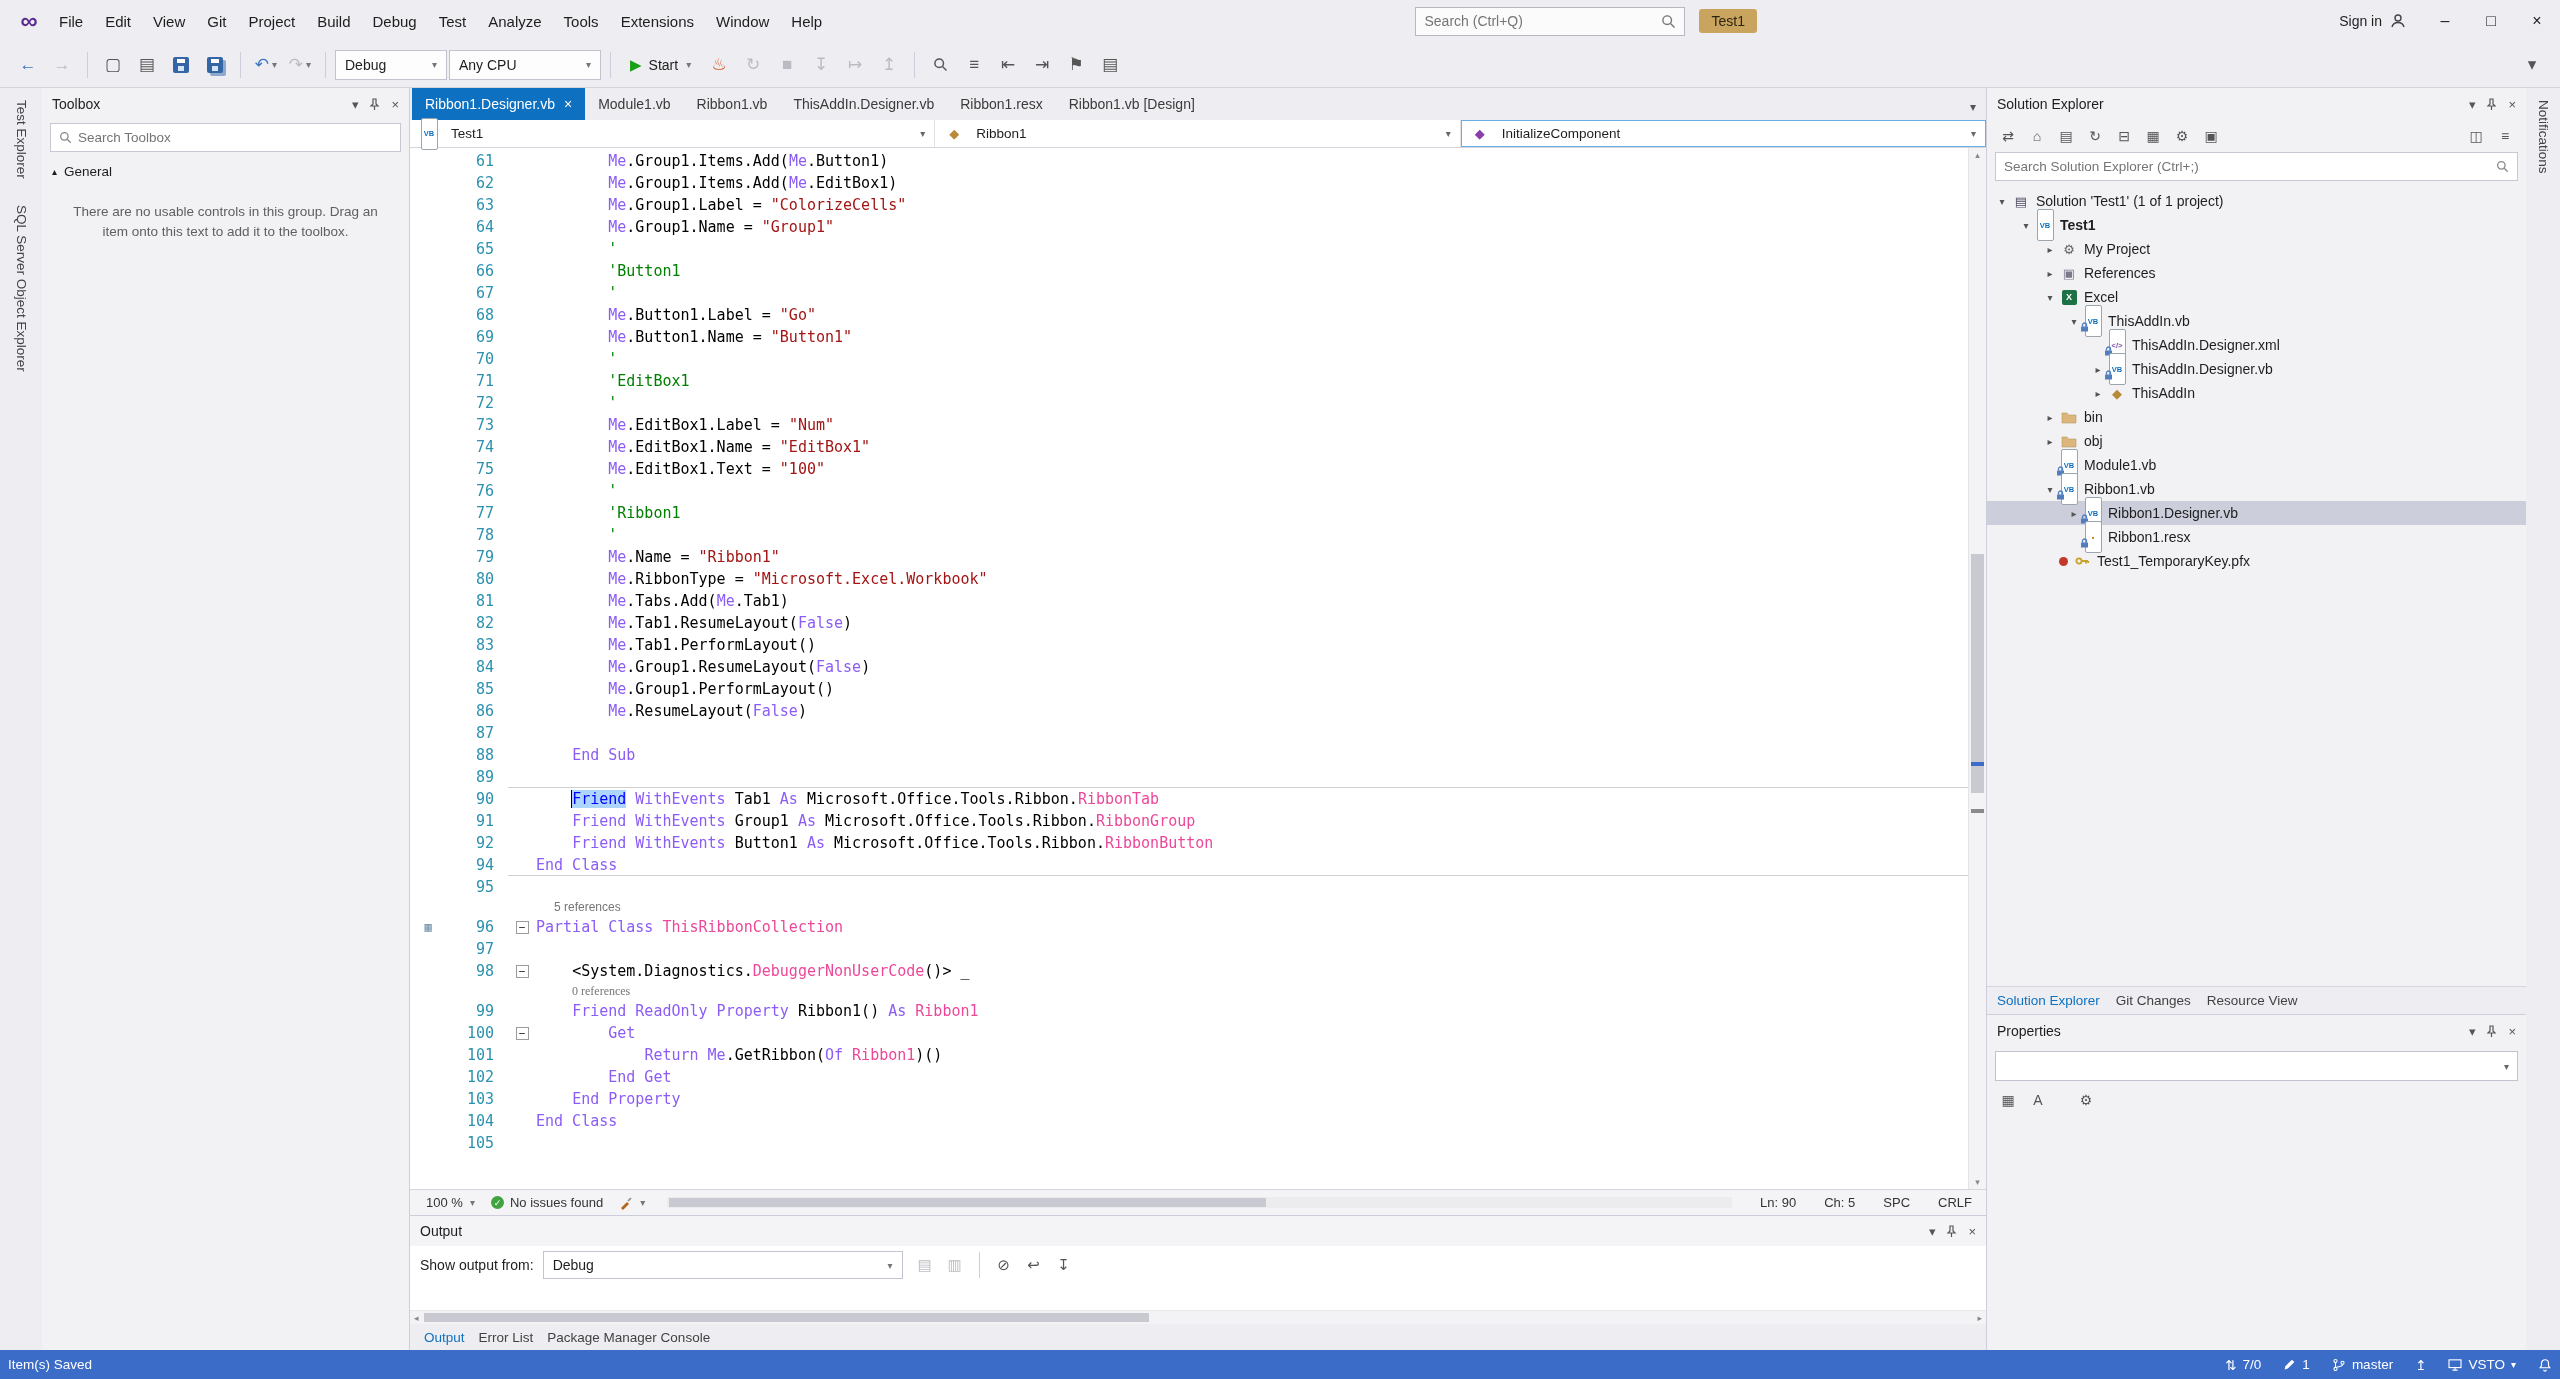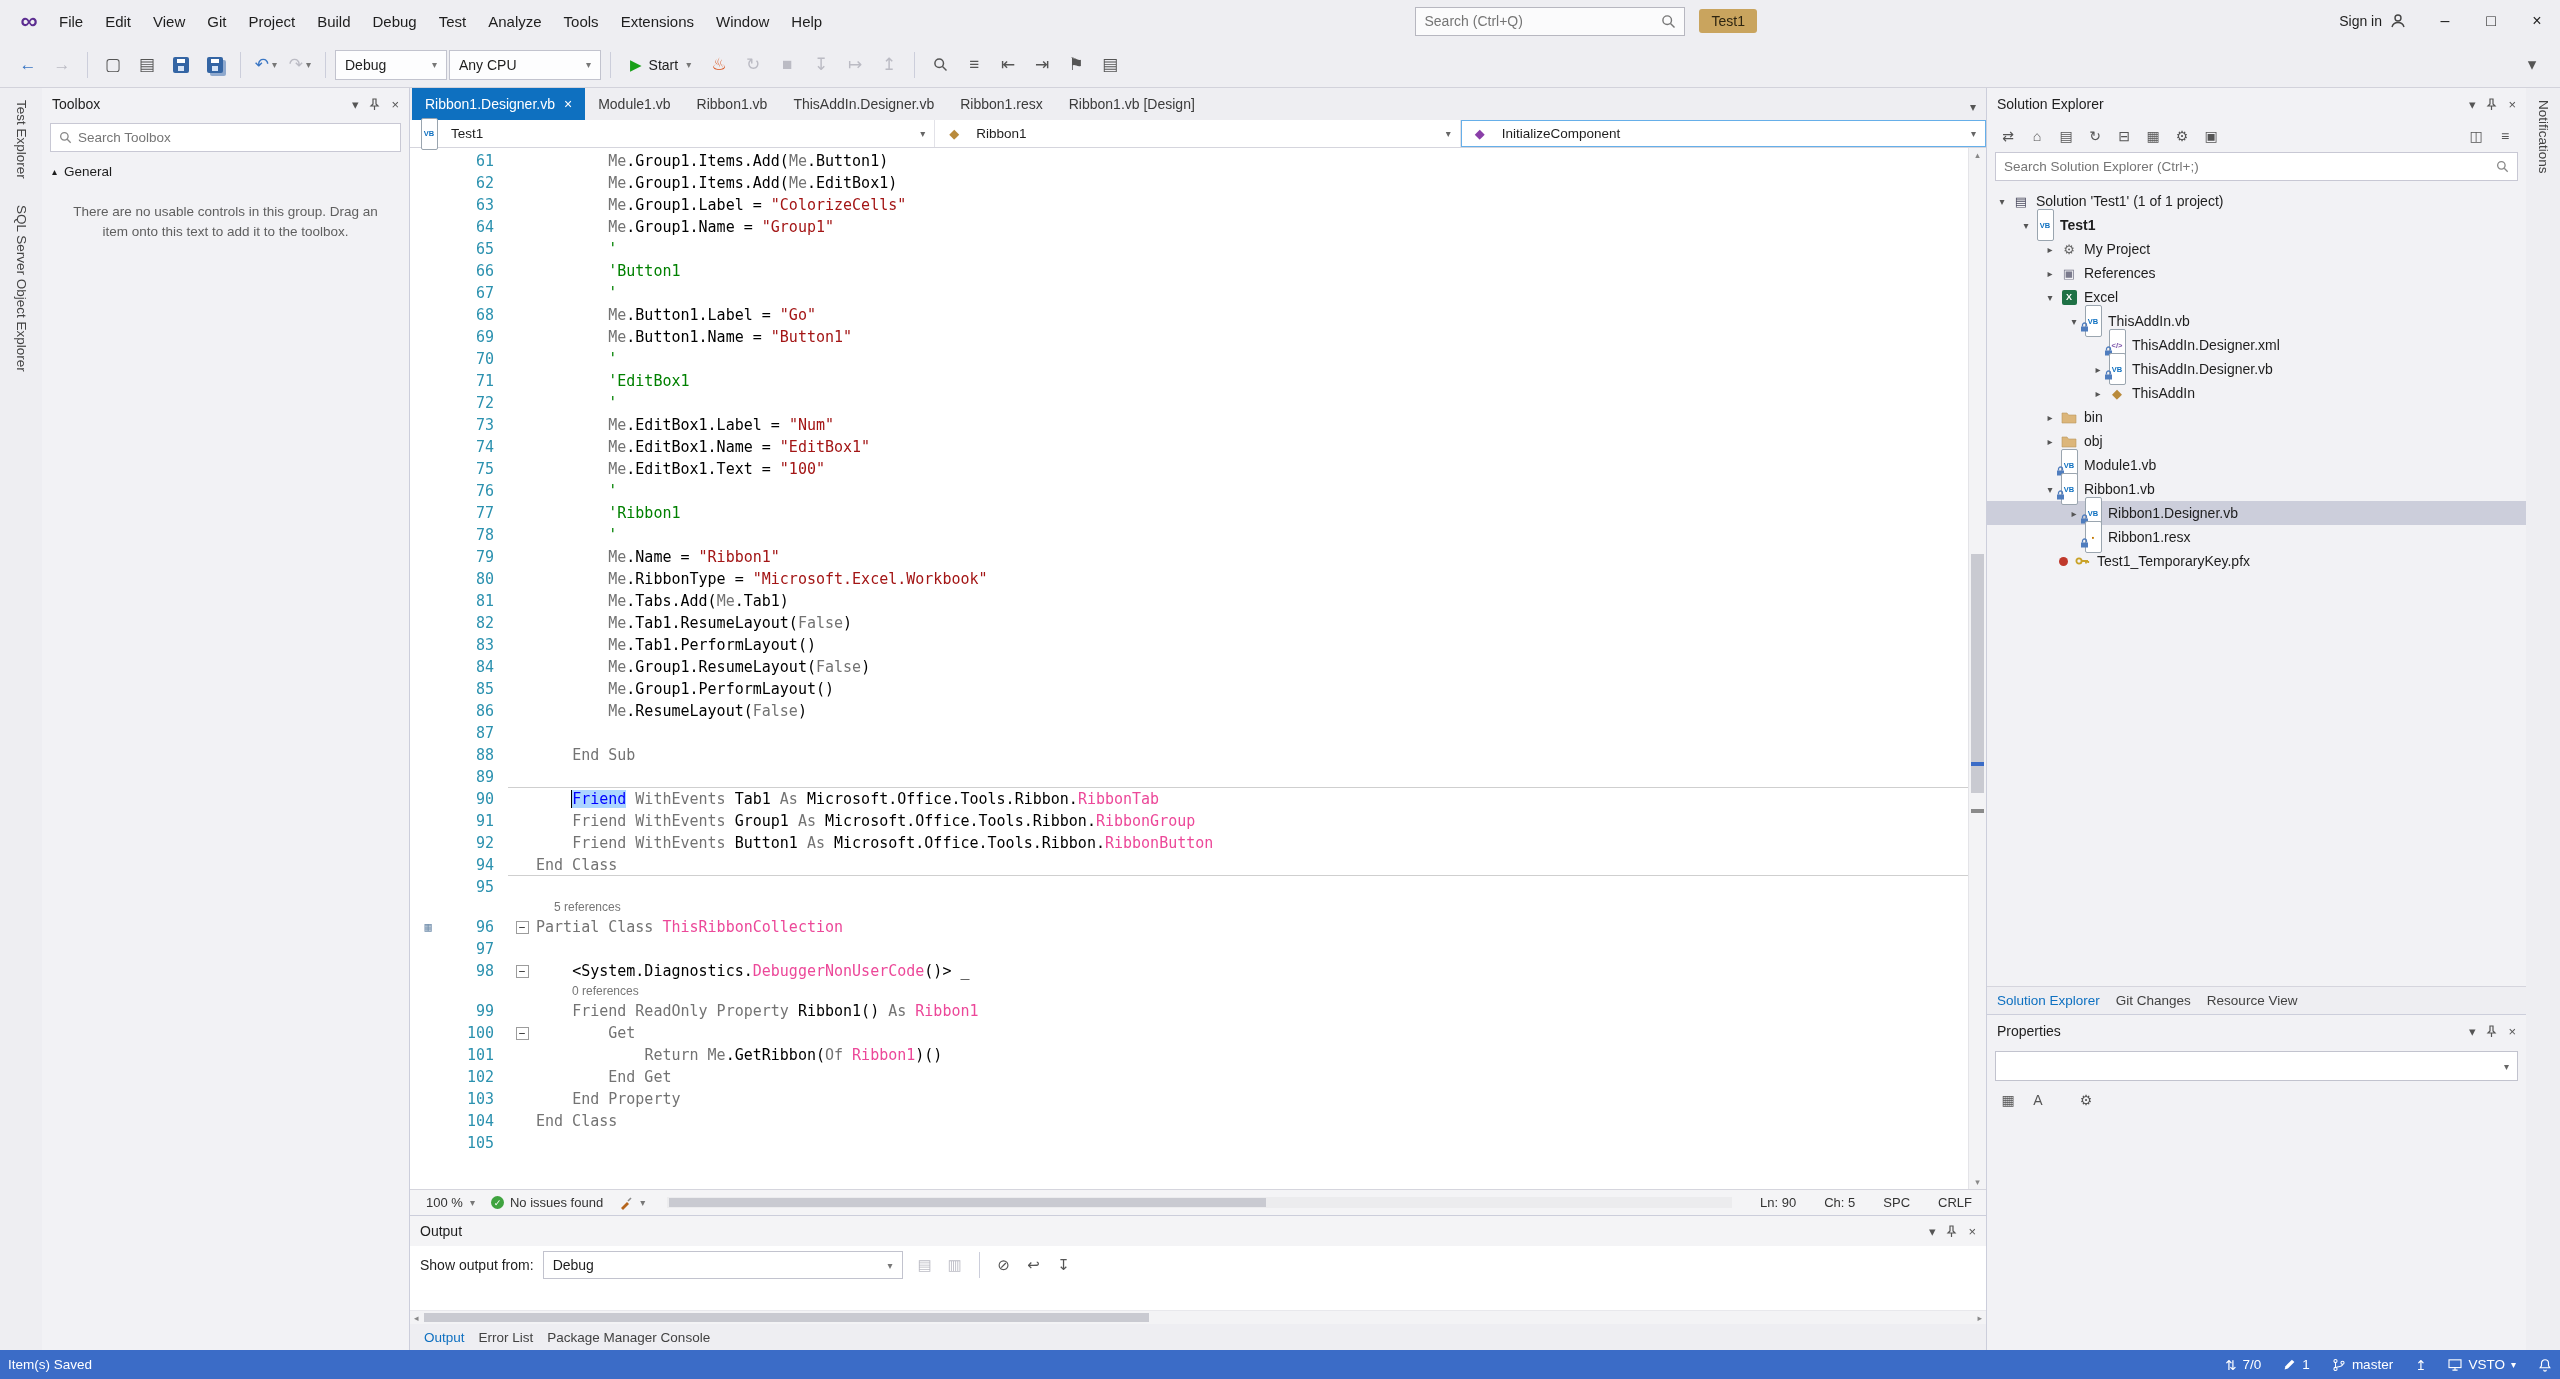--- a/index.html
+++ b/index.html
@@ -73,21 +73,21 @@
   .code-wrap { flex:1; display:flex; min-height:0; position:relative; }
   .code-lines { flex:1; overflow:hidden; padding-top:2px; }
   .crow { display:flex; height:22px; line-height:22px; font-family:"DejaVu Sans Mono", monospace; font-size:15px; }
   .g-ico { width:36px; flex:none; display:flex; align-items:center; justify-content:center; font-size:12px; color:#7591AE; }
   .g-num { width:62px; flex:none; text-align:right; padding-right:14px; color:#2B91AF; }
   .g-right { flex:1; display:flex; min-width:0; }
   .g-right.sepb { border-bottom:1px solid #CFCFCF; }
   .g-fold { width:28px; flex:none; display:flex; align-items:center; justify-content:center; }
   .foldbox { width:13px; height:13px; border:1px solid #9C9C9C; background:#fff; color:#333; font-size:11px; line-height:11px; display:flex; align-items:center; justify-content:center; }
   .c-text { white-space:pre; color:#000; }
-  .tok-k { color:#737373;text-align:center; }
+  .tok-k { color:#8b5cf6;text-align:center; }
   .tok-s { color:#A31515; }
   .tok-c { color:#008000; }
   .tok-y { color:#ec4899; }
   .tok-w { color:#0000FF; background:#ADD6FF; box-shadow:-1px 0 0 #000; }
   .lensrow { height:18px; line-height:18px; display:flex; font-size:12px; color:#767676; }
   .lensrow .g-ico,.lensrow .g-num,.lensrow .g-fold { height:18px; }
   .lens-text { font-family:"Liberation Sans",sans-serif; }
 
   .vsb { width:18px; flex:none; background:#F3F3F5; border-left:1px solid #E4E4E8; position:relative; font-size:9px; color:#888; }
   .vsb .arr { position:absolute; left:0; right:0; text-align:center; }
@@ -641,21 +641,21 @@
                 <span class="foldbox">−</span>
               </span>
               <span class="c-text"><span>    </span><span>&lt;System.Diagnostics.</span><span class="tok-y">DebuggerNonUserCode</span><span>()&gt; _</span></span>
             </span>
           </div>
           <div class="lensrow">
             <span class="g-ico"></span>
             <span class="g-num"></span>
             <span class="g-right">
               <span class="g-fold"></span>
-              <span class="lens-text" style="margin-left: 36px;">0 references</span>
+              <span class="lens-text" style="margin-left: 36px; font-family: Liberation Serif, serif;">0 references</span>
             </span>
           </div>
           <div class="crow">
             <span class="g-ico"></span>
             <span class="g-num">99</span>
             <span class="g-right">
               <span class="g-fold"></span>
               <span class="c-text"><span>    </span><span class="tok-k">Friend ReadOnly Property</span><span> Ribbon1() </span><span class="tok-k">As</span><span> </span><span class="tok-y">Ribbon1</span></span>
             </span>
           </div>

